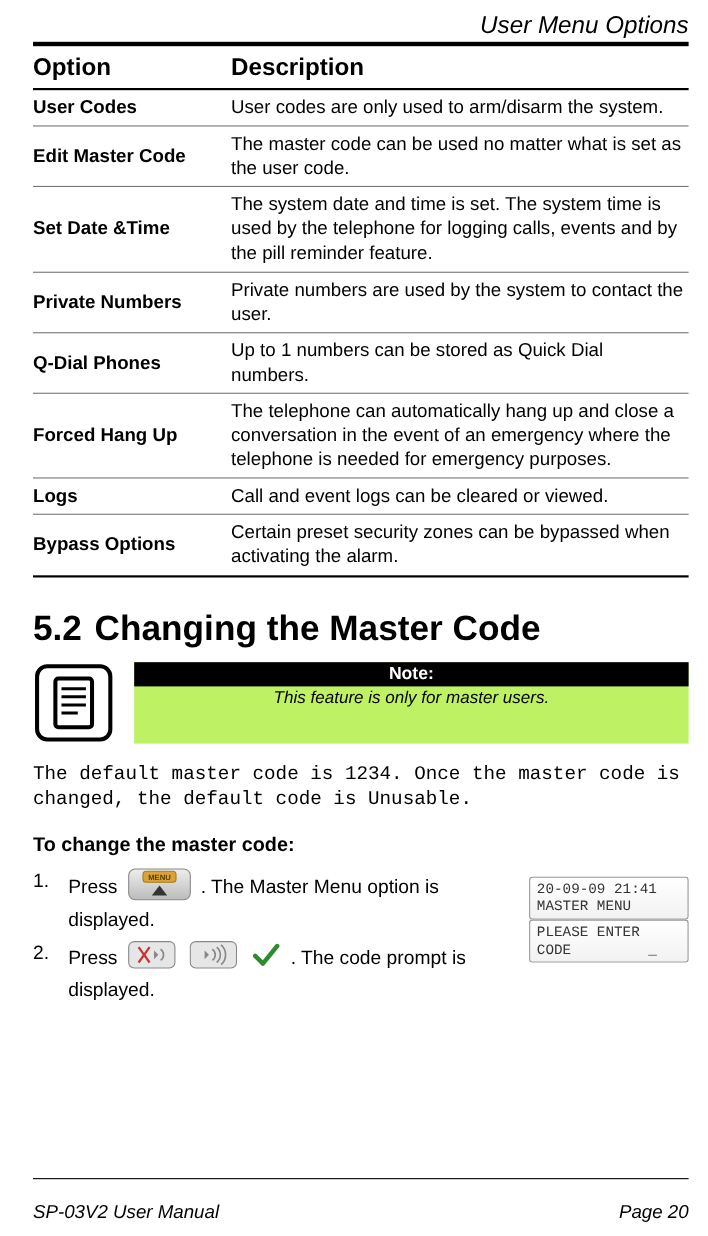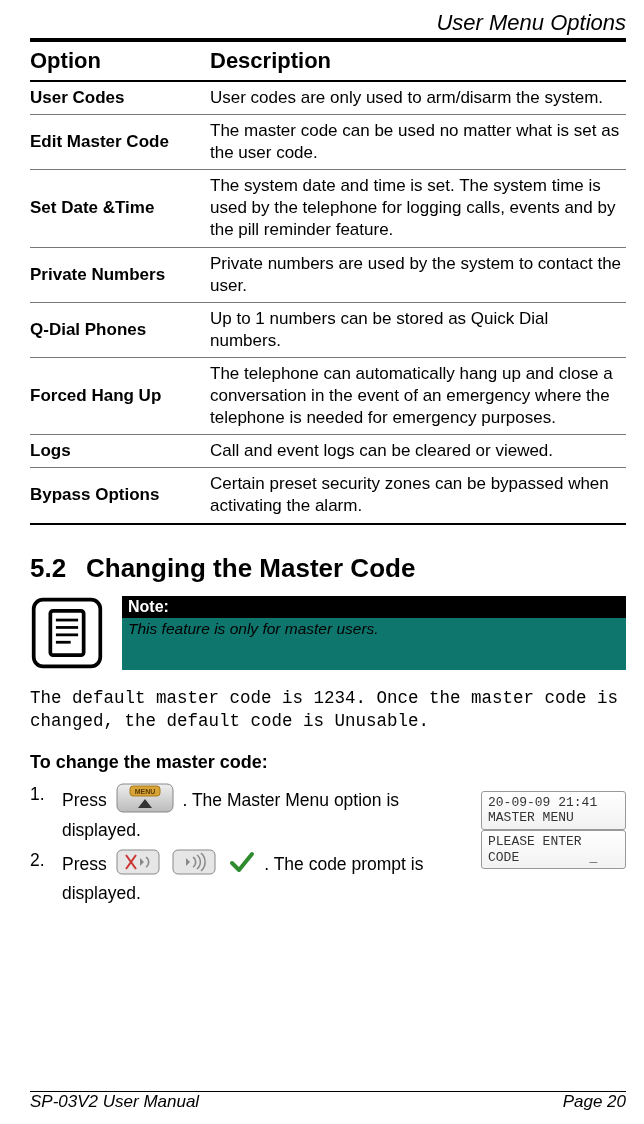--- a/index.html
+++ b/index.html
@@ -44,35 +44,36 @@
   table.options td {
     padding: 5px 4px 5px 0;
     vertical-align: middle;
     border-bottom: 1px solid #777;
     line-height: 1.3;
   }
   table.options tr:last-child td { border-bottom: 2px solid #000; }
   table.options td.optname { font-weight: bold; }
   .sec52 {
     margin-top: 28px;
-    font-size: 26px;
+    font-size: 32px;
     font-weight: bold;
   }
   .sec52 .num { display: inline-block; width: 56px; }
   .note-row {
     display: flex;
     align-items: flex-start;
     gap: 18px;
     margin-top: 12px;
   }
   .note-icon svg { width: 74px; height: 74px; }
   .note-box {
     flex: 1;
-    background: #0f766e;
+    background: #bef264;
     min-height: 74px;
+    text-align: center;
   }
   .note-box .note-hdr {
     background: #000;
     color: #fff;
     font-weight: bold;
     padding: 2px 6px;
     font-size: 16px;
   }
   .note-box .note-body {
     padding: 2px 6px;
@@ -128,21 +129,21 @@
     line-height: 1.2;
     color: #333;
     white-space: pre;
   }
   .footer {
     position: absolute;
     bottom: 12px;
     left: 30px;
     right: 18px;
     border-top: 1px solid #000;
-    padding-top: 0;
+    padding-top: 20px;
     display: flex;
     justify-content: space-between;
     font-style: italic;
     font-size: 17px;
   }
 </style>
 </head>
 <body>
 
 <div class="page-title">User Menu Options</div>

